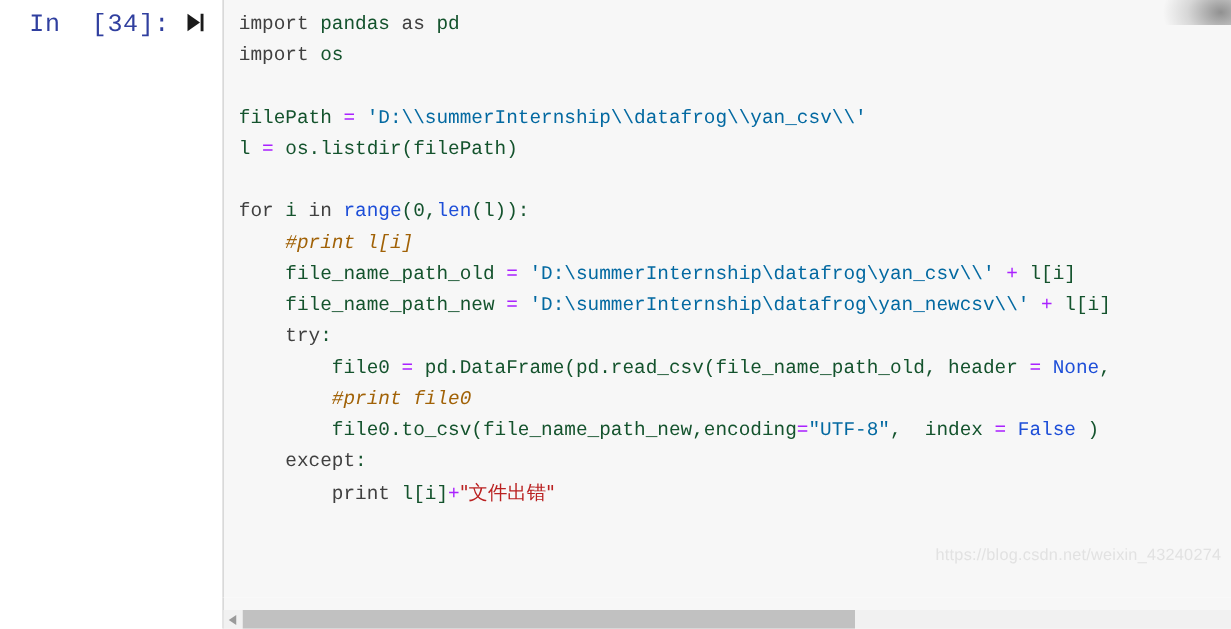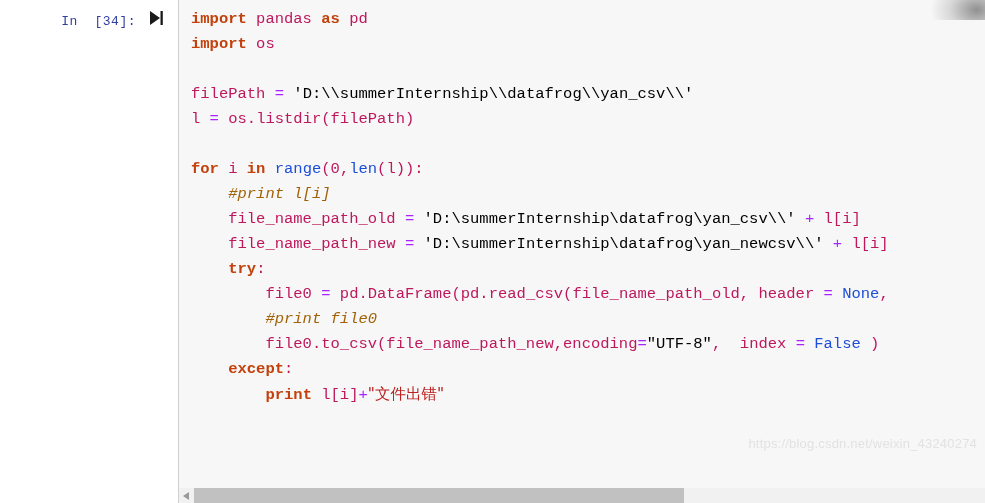--- a/index.html
+++ b/index.html
@@ -45,21 +45,21 @@
     box-sizing: border-box;
   }
   .prompt-inner {
     display: flex;
     align-items: baseline;
     padding-right: 14px;
   }
   .prompt-label {
     color: #303f9f;
     font-family: "Liberation Mono", "DejaVu Sans Mono", monospace;
-    font-size: 13px;
+    font-size: 20px;
     letter-spacing: 0.5px;
     white-space: pre;
   }
   .run-icon {
     margin-left: 13px;
     display: inline-block;
     line-height: 1;
     position: relative;
     top: 1px;
   }
@@ -83,26 +83,26 @@
     color: #2b2b2b;
     white-space: pre;
     tab-size: 4;
   }
   .code-line {
     white-space: pre;
     min-height: 25px;
   }
 
   
-  .tok-kw      { color: #c2410c; font-weight: bold; }           
-  .tok-str     { color: #000000; }                               
+  .tok-kw      { color: #404040; font-weight: normal; }           
+  .tok-str     { color: #0369a1; }                               
   .tok-cmt     { color: #a16207; font-style: italic; }           
   .tok-op      { color: #aa22ff; }                               
   .tok-bi      { color: #1d4ed8; }                               
-  .tok-plain   { color: #be185d; }
+  .tok-plain   { color: #14532d; }
   .tok-cjk     { color: #ba2121; font-family: "DejaVu Sans", sans-serif; }
 
   
   .watermark {
     position: absolute;
     right: 8px;
     bottom: 27px;
     font-family: "Liberation Sans", sans-serif;
     font-size: 13px;
     color: #e2e2e2;

